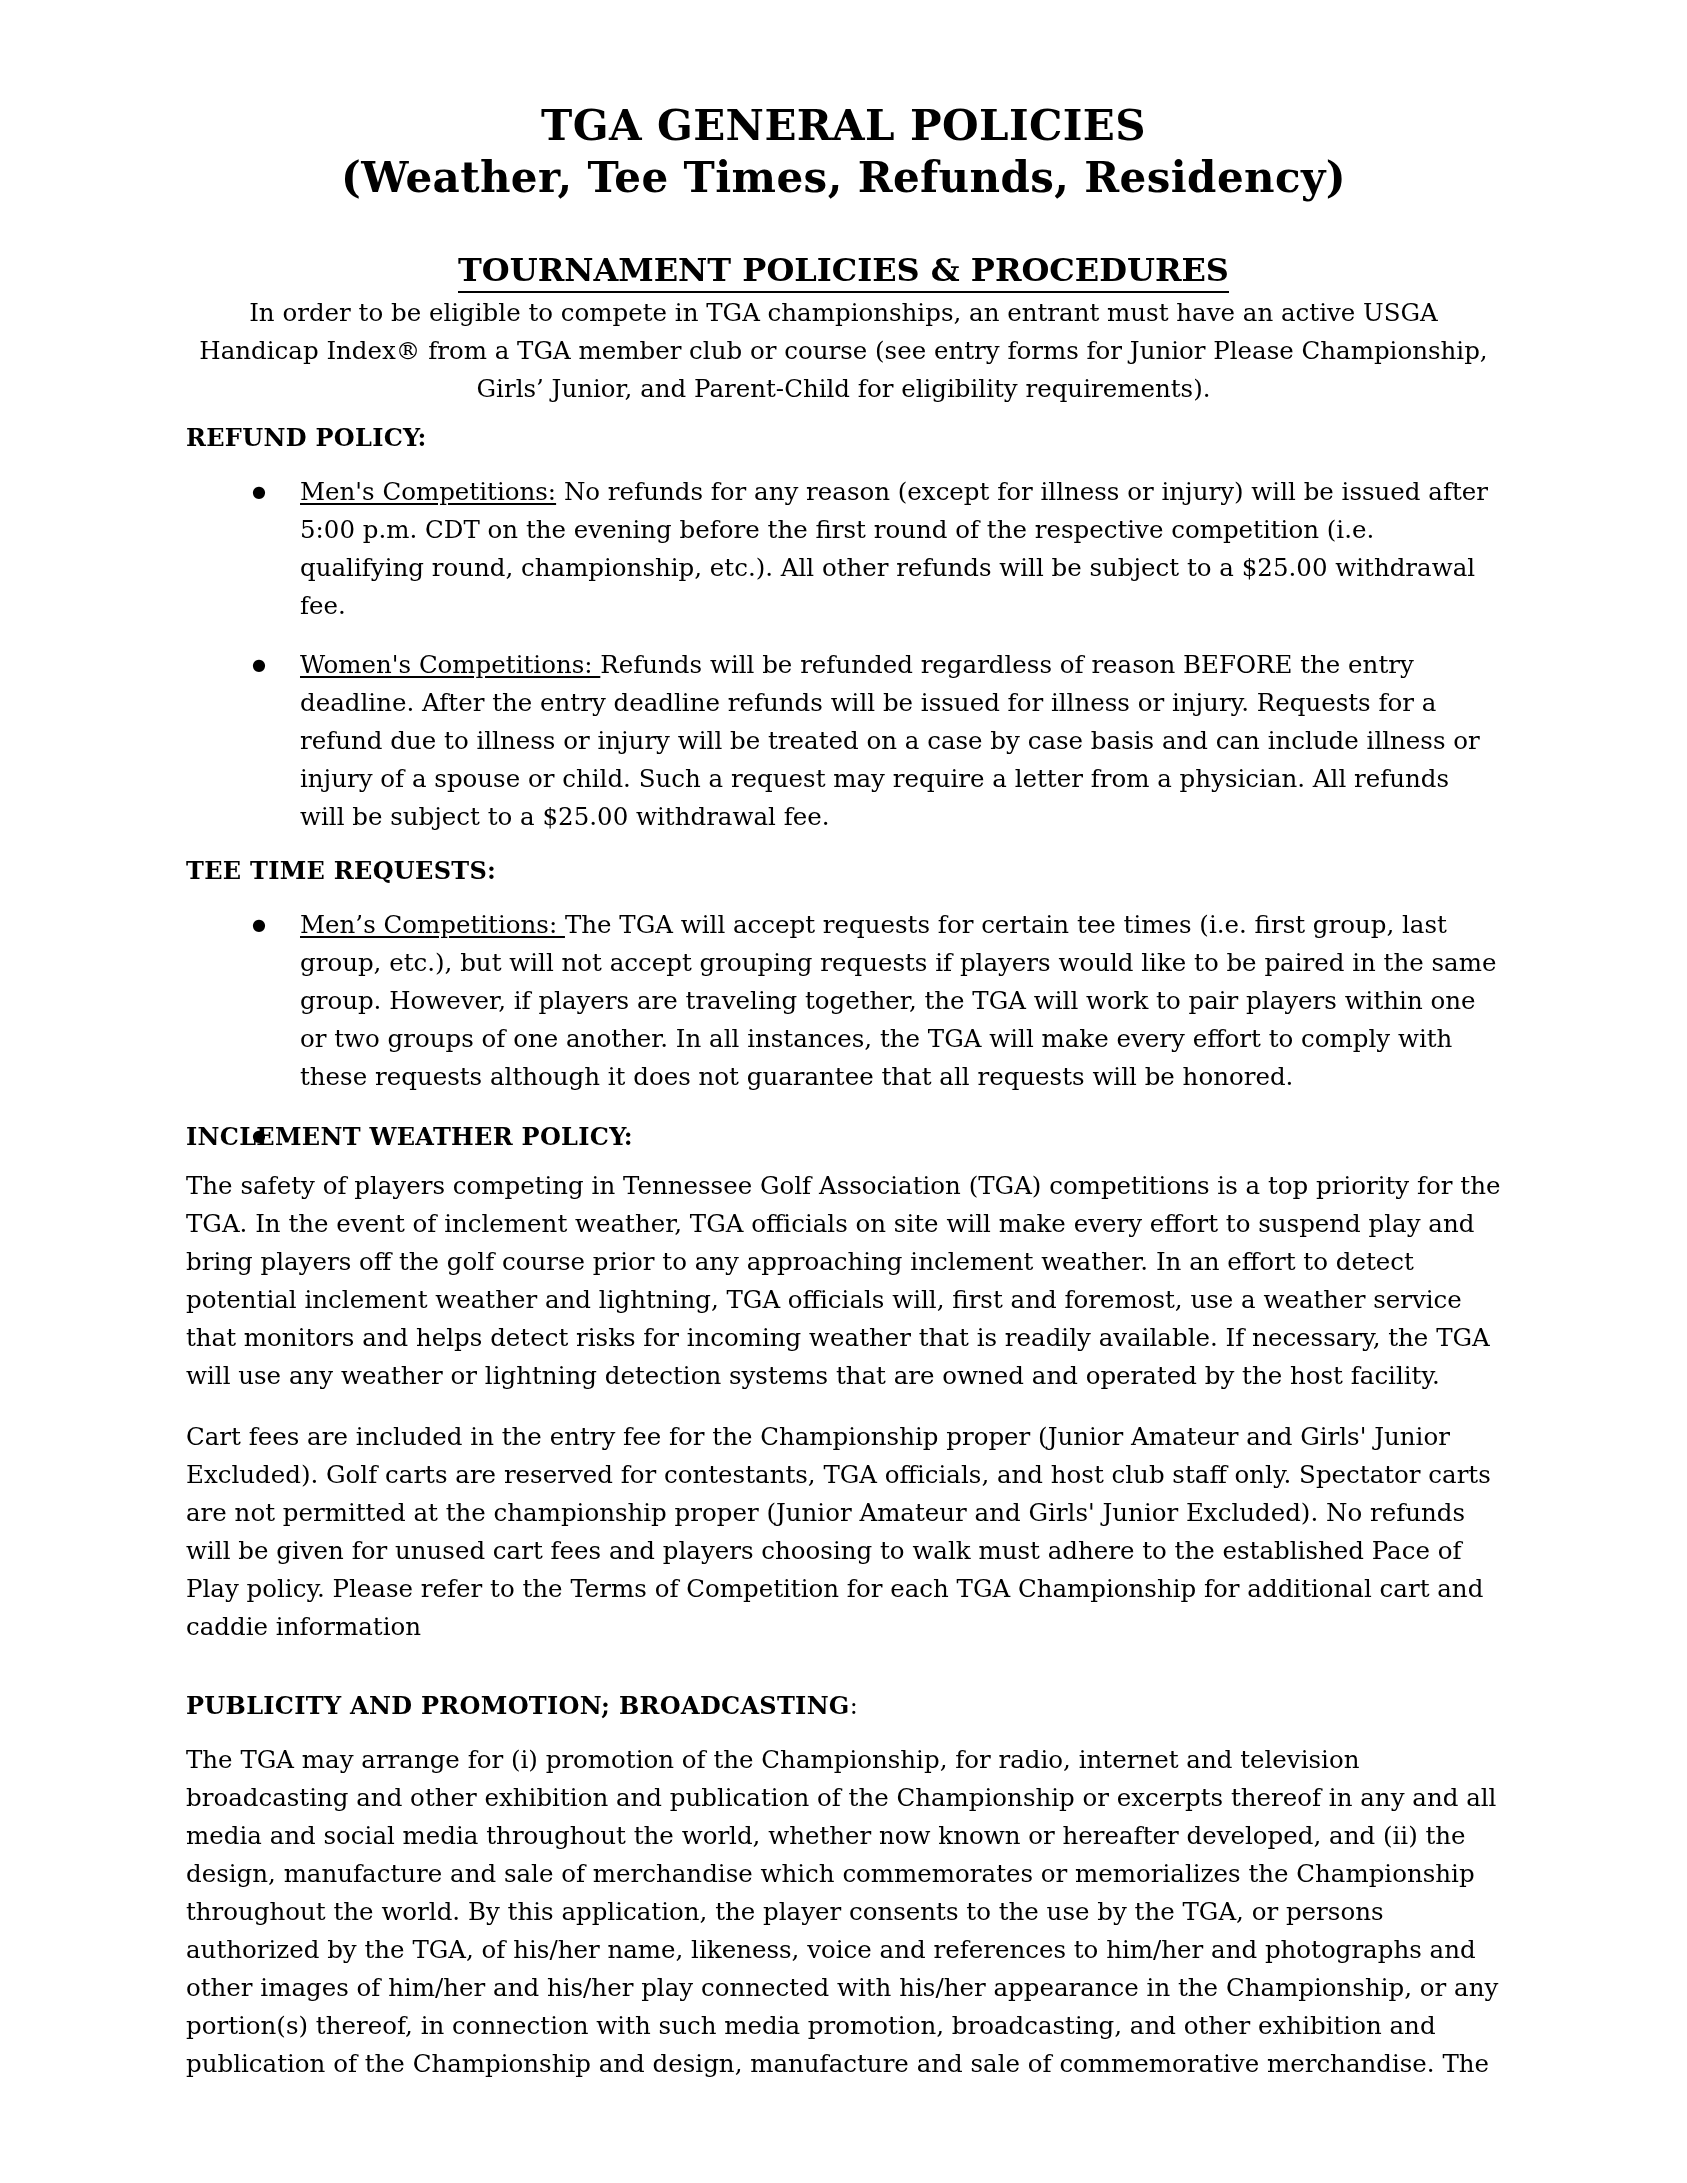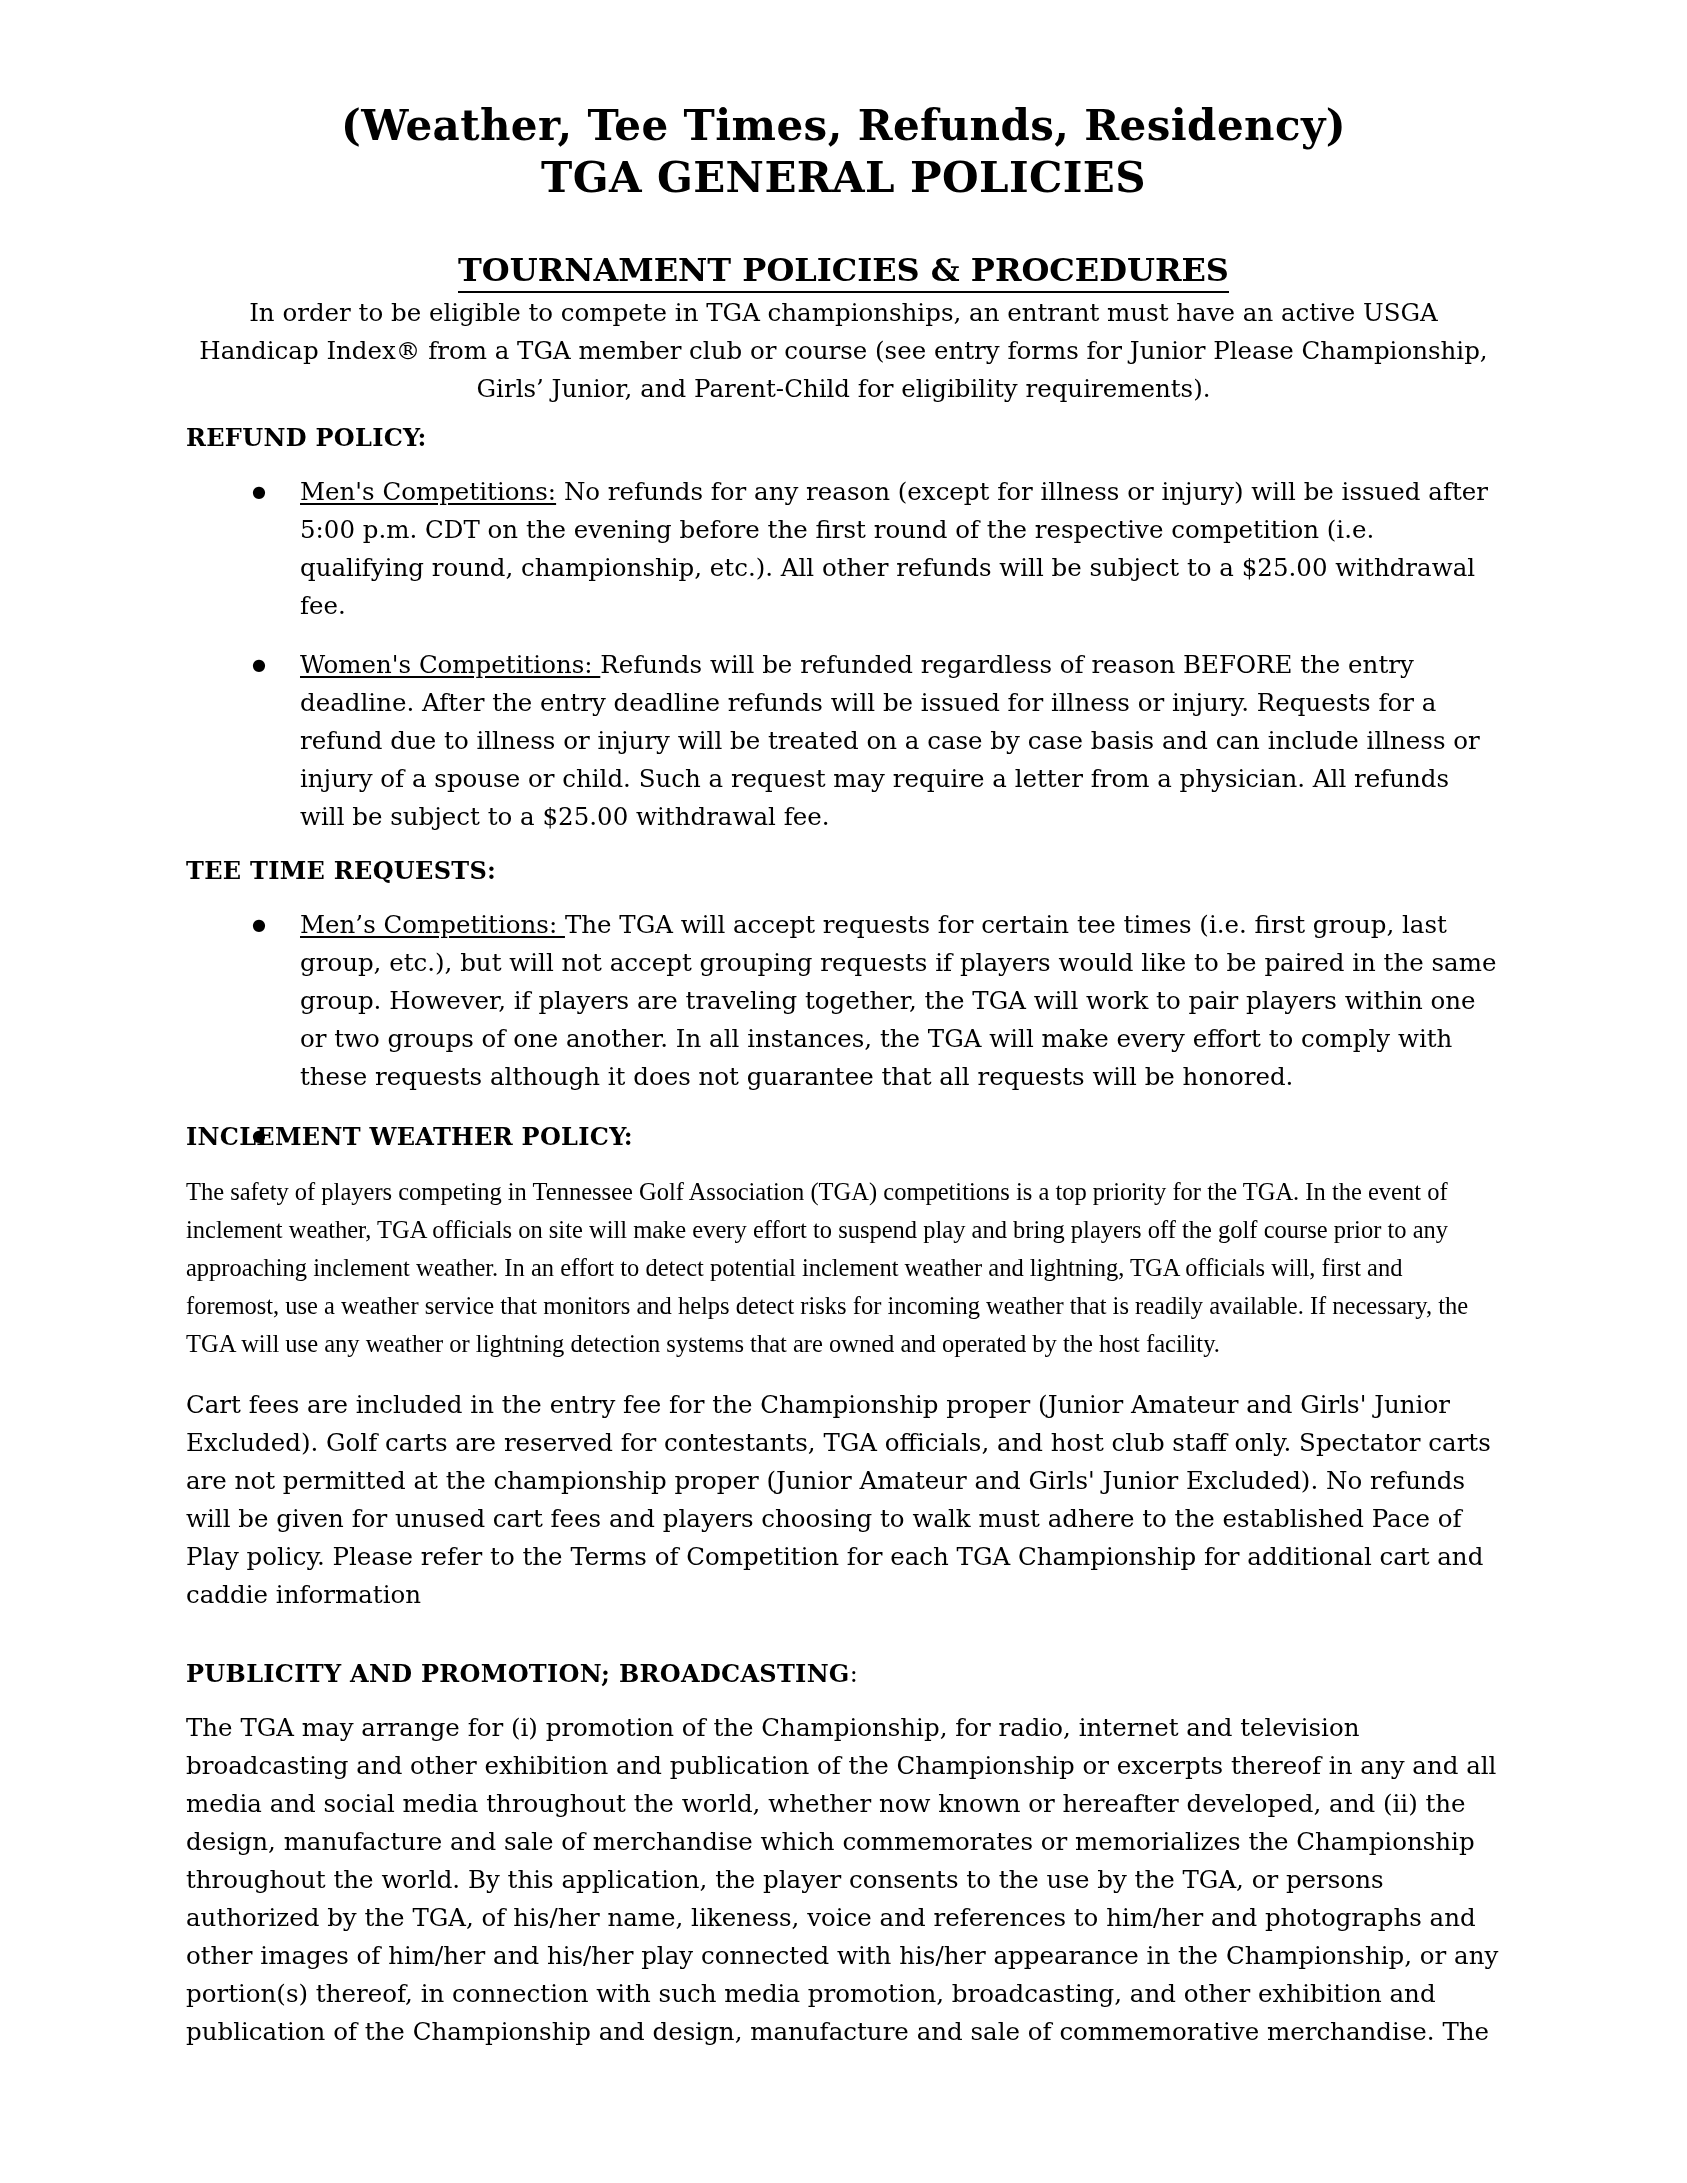--- a/index.html
+++ b/index.html
@@ -55,21 +55,21 @@
     font-weight: bold;
     letter-spacing: 0.3px;
   }
   h2.sec-heading .h-colon-regular { font-weight: normal; }
   p.body-text {
     margin: 0;
     font-size: 24.5px;
     line-height: 38px;
     text-align: left;
   }
-  .sec-weather p.body-text   { margin-top: 16px; font-family: Liberation Serif, serif; }
+  .sec-weather p.body-text   { margin-top: 10px; }
   .sec-cart p.body-text      { margin-top: 0; }
   .sec-publicity p.body-text { margin-top: 14.3px; }
   .sec-tee       { margin-top: 15px; }
   .sec-weather   { margin-top: 14.3px; }
   .sec-cart      { margin-top: 23px; }
   .sec-publicity { margin-top: 40px; }
   ul.bullets {
     list-style: none;
     margin: 15px 0 0 0;
     padding: 0;
@@ -93,22 +93,22 @@
     text-decoration-thickness: 1.7px;
     text-underline-offset: 3.4px;
   }
 </style>
 </head>
 <body>
 
 <div class="page">
 
   <h1 class="doc-title">
+    <span class="t-line">TGA GENERAL POLICIES</span>
     <span class="t-line">(Weather, Tee Times, Refunds, Residency)</span>
-    <span class="t-line">TGA GENERAL POLICIES</span>
   </h1>
 
   <div class="subhead-wrap">
     <span class="subhead-text">TOURNAMENT POLICIES &amp; PROCEDURES</span>
   </div>
 
   <p class="intro">In order to be eligible to compete in TGA championships, an entrant must have an active USGA Handicap Index® from a TGA member club or course (see entry forms for Junior Please Championship, Girls’ Junior, and Parent-Child for eligibility requirements).</p>
 
   <section class="sec-refund">
     <h2 class="sec-heading"><span>REFUND POLICY</span><span>:</span></h2>

